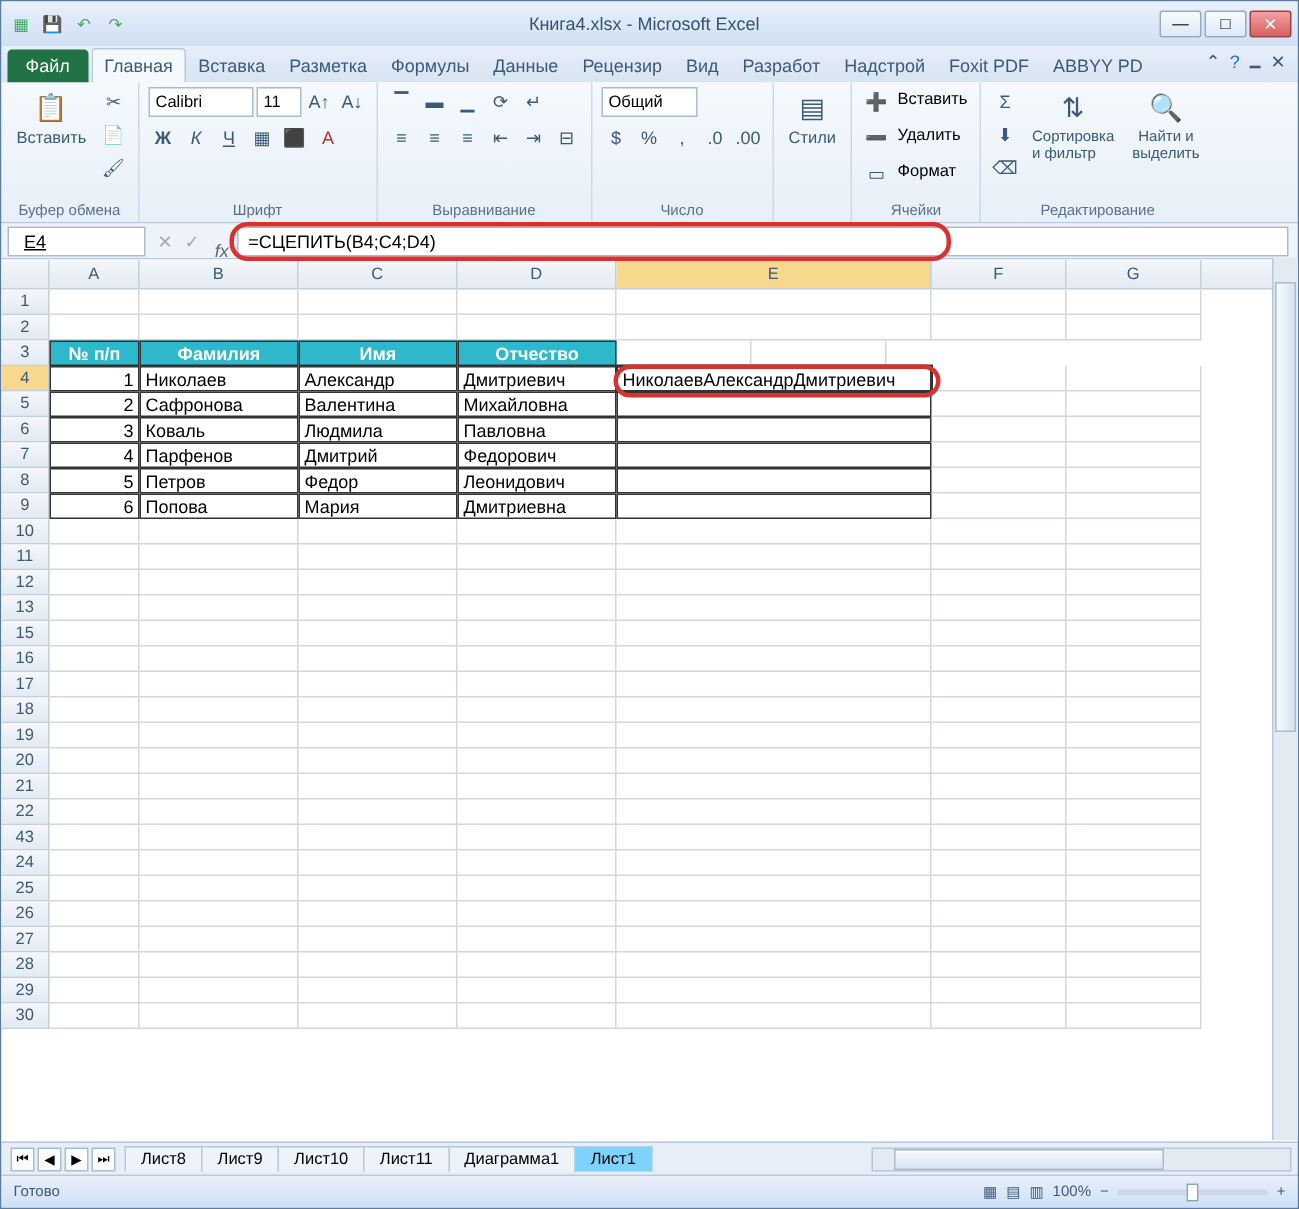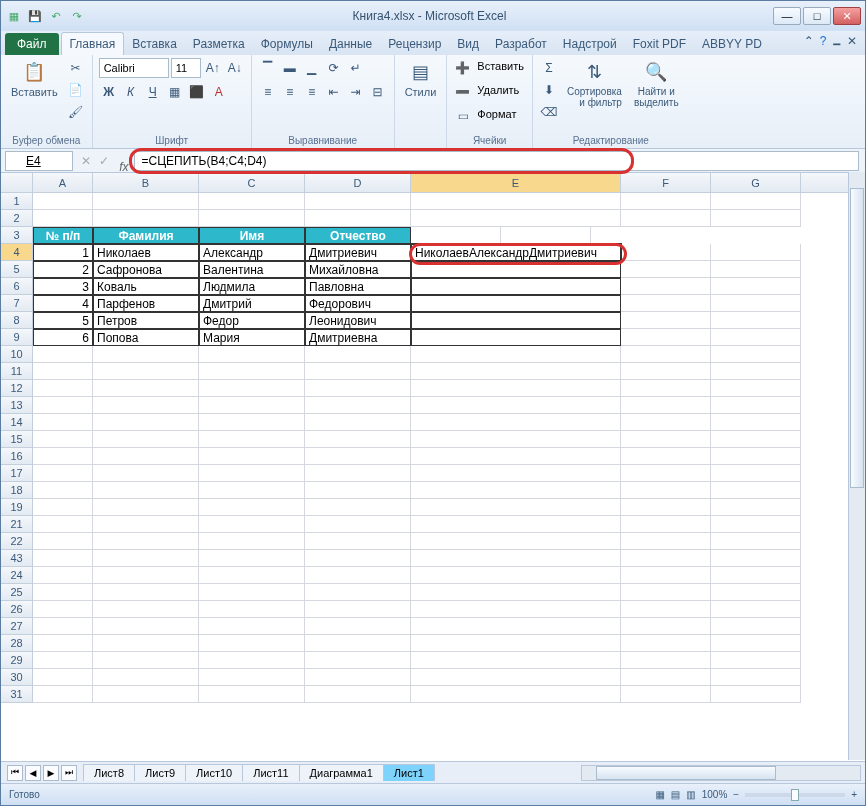--- a/index.html
+++ b/index.html
@@ -29,21 +29,21 @@
 .group .glabel { text-align: center; color: #5a7090; font-size: 10px; padding-top: 1px; }
 .bigbtn { display: flex; flex-direction: column; align-items: center; gap: 2px; padding: 2px 4px; color: #3b5a7a; }
 .bigbtn .ico { width: 24px; height: 24px; display: flex; align-items: center; justify-content: center; font-size: 18px; }
 .minirow { display: flex; gap: 2px; }
 .minibtn { width: 20px; height: 20px; border: 1px solid transparent; display: inline-flex; align-items: center; justify-content: center; font-size: 12px; color: #3b5a7a; }
 .combo { border: 1px solid #abc; background: #fff; height: 20px; font-size: 11px; padding: 0 4px; display: inline-flex; align-items: center; }
 .stackcol { display: flex; flex-direction: column; gap: 2px; }
 
 
 .fbar { height: 24px; border-bottom: 1px solid #b7c8dc; display: flex; align-items: center; background: #eef3f9; font-size: 12px; }
-.namebox { width: 68px; border: 1px solid #abc; background: #fff; margin: 0 4px; padding: 2px 20px; text-decoration: underline; }
+.namebox { width: 92px; border: 1px solid #abc; background: #fff; margin: 0 4px; padding: 2px 10px; text-decoration: underline; }
 .fx { padding: 0 6px; font-style: italic; color: #666; margin-top: 12px; }
 .formula { flex: 1; background: #fff; border: 1px solid #abc; padding: 2px 6px; margin-right: 6px; position: relative; }
 .callout-formula { position: absolute; left: -6px; top: -4px; right: 224px; bottom: -4px; border: 3px solid #d93030; border-radius: 12px; pointer-events: none; }
 
 
 .gridwrap { flex: 1; display: flex; flex-direction: column; overflow: hidden; background: #fff; }
 .colhdrs { display: flex; height: 20px; background: linear-gradient(#f4f7fb,#e3eaf2); border-bottom: 1px solid #c4cfdc; font-size: 11px; }
 .rowhdrcorner { width: 32px; border-right: 1px solid #c4cfdc; }
 .ch { border-right: 1px solid #c4cfdc; display: flex; align-items: center; justify-content: center; color: #3b5a7a; }
 .ch.sel { background: #f8d88c; }
@@ -175,20 +175,33 @@
           <span class="minibtn">≡</span>
           <span class="minibtn">≡</span>
           <span class="minibtn">⇤</span>
           <span class="minibtn">⇥</span>
           <span class="minibtn">⊟</span>
         </div>
       </div>
       <div class="glabel">Выравнивание</div>
     </div>
 
+    <div class="group">
+      <div class="gcontent stackcol">
+        <span class="combo" style="width:64px">Общий</span>
+        <div class="minirow">
+          <span class="minibtn">$</span>
+          <span class="minibtn">%</span>
+          <span class="minibtn">,</span>
+          <span class="minibtn">.0</span>
+          <span class="minibtn">.00</span>
+        </div>
+      </div>
+      <div class="glabel">Число</div>
+    </div>
 
     <div class="group">
       <div class="gcontent">
         <div class="bigbtn">
           <div class="ico">▤</div>
           <span>Стили</span>
         </div>
       </div>
       <div class="glabel">&nbsp;</div>
     </div>
@@ -213,21 +226,21 @@
 
     <div class="group" style="border-right:none">
       <div class="gcontent">
         <div class="stackcol">
           <span class="minibtn">Σ</span>
           <span class="minibtn">⬇</span>
           <span class="minibtn">⌫</span>
         </div>
         <div class="bigbtn">
           <div class="ico">⇅</div>
-          <span style="white-space:pre;text-align:right;font-size:10px">Сортировка
+          <span style="white-space:pre;text-align:left;font-size:10px">Сортировка
 и фильтр</span>
         </div>
         <div class="bigbtn">
           <div class="ico">🔍</div>
           <span style="white-space:pre;text-align:center;font-size:10px">Найти и
 выделить</span>
         </div>
       </div>
       <div class="glabel">Редактирование</div>
     </div>
@@ -380,30 +393,20 @@
           <div class="rh">13</div>
           <div class="cell cA"></div>
           <div class="cell cB"></div>
           <div class="cell cC"></div>
           <div class="cell cD"></div>
           <div class="cell cE"></div>
           <div class="cell cF"></div>
           <div class="cell cG"></div>
         </div>
         <div class="row">
-          <div class="rh">14</div>
-          <div class="cell cA"></div>
-          <div class="cell cB"></div>
-          <div class="cell cC"></div>
-          <div class="cell cD"></div>
-          <div class="cell cE"></div>
-          <div class="cell cF"></div>
-          <div class="cell cG"></div>
-        </div>
-        <div class="row">
           <div class="rh">15</div>
           <div class="cell cA"></div>
           <div class="cell cB"></div>
           <div class="cell cC"></div>
           <div class="cell cD"></div>
           <div class="cell cE"></div>
           <div class="cell cF"></div>
           <div class="cell cG"></div>
         </div>
         <div class="row">
@@ -440,20 +443,30 @@
           <div class="rh">19</div>
           <div class="cell cA"></div>
           <div class="cell cB"></div>
           <div class="cell cC"></div>
           <div class="cell cD"></div>
           <div class="cell cE"></div>
           <div class="cell cF"></div>
           <div class="cell cG"></div>
         </div>
         <div class="row">
+          <div class="rh">20</div>
+          <div class="cell cA"></div>
+          <div class="cell cB"></div>
+          <div class="cell cC"></div>
+          <div class="cell cD"></div>
+          <div class="cell cE"></div>
+          <div class="cell cF"></div>
+          <div class="cell cG"></div>
+        </div>
+        <div class="row">
           <div class="rh">21</div>
           <div class="cell cA"></div>
           <div class="cell cB"></div>
           <div class="cell cC"></div>
           <div class="cell cD"></div>
           <div class="cell cE"></div>
           <div class="cell cF"></div>
           <div class="cell cG"></div>
         </div>
         <div class="row">
@@ -531,30 +544,20 @@
           <div class="cell cA"></div>
           <div class="cell cB"></div>
           <div class="cell cC"></div>
           <div class="cell cD"></div>
           <div class="cell cE"></div>
           <div class="cell cF"></div>
           <div class="cell cG"></div>
         </div>
         <div class="row">
           <div class="rh">30</div>
-          <div class="cell cA"></div>
-          <div class="cell cB"></div>
-          <div class="cell cC"></div>
-          <div class="cell cD"></div>
-          <div class="cell cE"></div>
-          <div class="cell cF"></div>
-          <div class="cell cG"></div>
-        </div>
-        <div class="row">
-          <div class="rh">31</div>
           <div class="cell cA"></div>
           <div class="cell cB"></div>
           <div class="cell cC"></div>
           <div class="cell cD"></div>
           <div class="cell cE"></div>
           <div class="cell cF"></div>
           <div class="cell cG"></div>
         </div>
       </div>
   </div>

